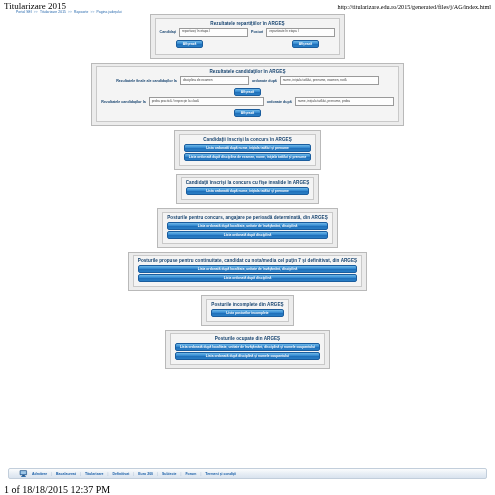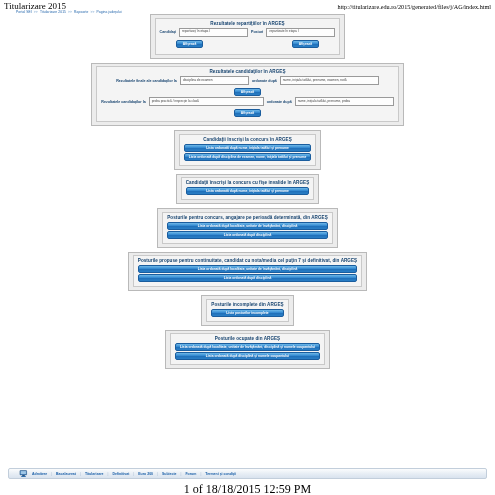--- a/index.html
+++ b/index.html
@@ -177,24 +177,24 @@
 
   
   .print-footer {
     position: absolute;
     left: 0; right: 0;
     bottom: 0;
     height: 12px;
     padding: 0 4px;
     box-sizing: border-box;
     display: flex;
-    justify-content: center;
+    justify-content: flex-start;
     align-items: center;
     font-family: "Liberation Serif", serif;
-    font-size: 12px;
+    font-size: 10px;
     color: #000;
   }
 </style>
 </head>
 <body>
 
 <div class="print-header">
   <div class="print-title">Titularizare 2015</div>
   <div class="print-url">http://titularizare.edu.ro/2015/generated/files/j/AG/index.html</div>
 </div>
@@ -315,14 +315,14 @@
       <span>Subiecte</span>
       <span class="sep">|</span>
       <span>Forum</span>
       <span class="sep">|</span>
       <span>Termeni şi condiţii</span>
     </div>
 </div>
 
 <div class="print-footer">
   <div>1 of 1</div>
-  <div>8/18/2015 12:59 PM</div>
+  <div>8/18/2015 12:37 PM</div>
 </div>
 
 </body></html>

